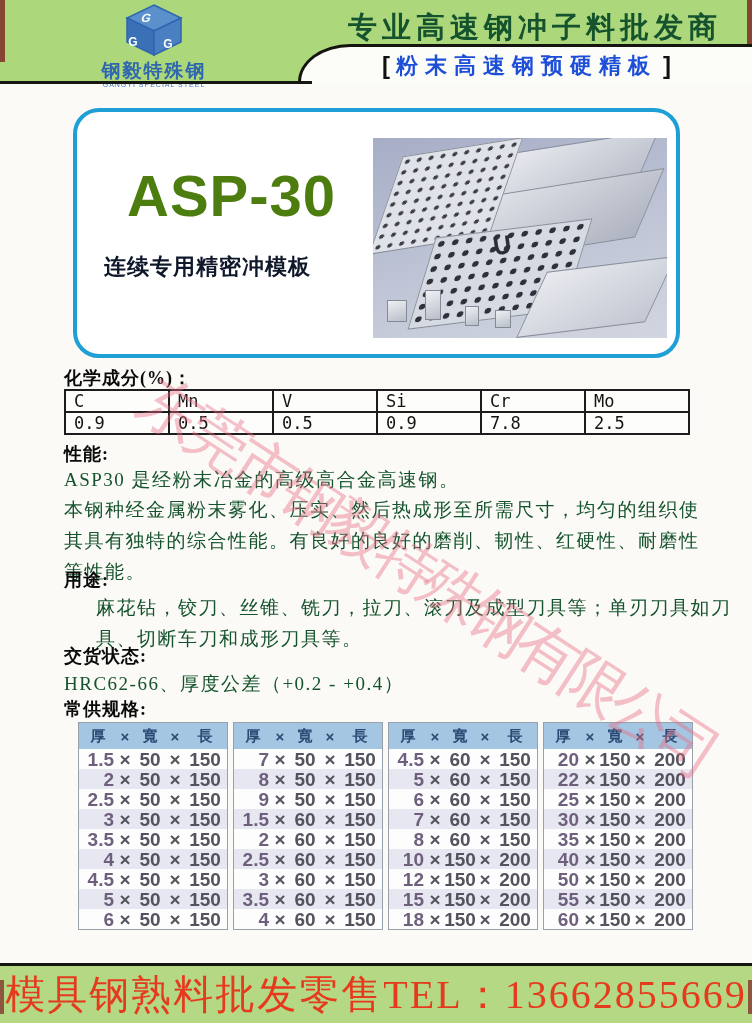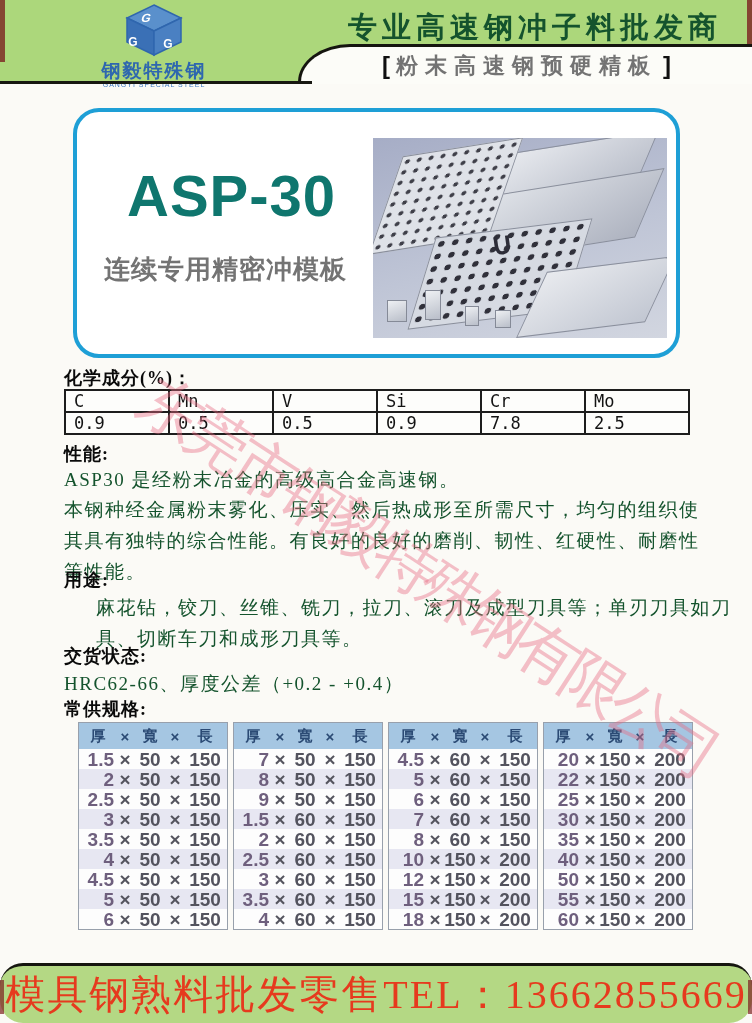--- a/index.html
+++ b/index.html
@@ -13,27 +13,27 @@
   .ea-tr { right:0; top:0; height:48px; }
   .header-bottom-line { position:absolute; left:0; top:81px; width:312px; height:3px; background:#171711; }
   .logo { position:absolute; left:86px; top:3px; width:136px; text-align:center; }
   .logo-cn { font-size:19px; font-weight:bold; color:#2e67af; letter-spacing:2px; line-height:20px; }
   .logo-en { font-size:7px; color:#3e78c2; letter-spacing:1px; }
   .slogan { position:absolute; left:348px; top:8px; width:400px; font-size:29px; font-weight:bold; color:#14532d; letter-spacing:5px; white-space:nowrap; font-family:"Liberation Sans",sans-serif; }
   .header-tab { position:absolute; left:298px; top:44px; right:0; height:40px; background:#fcfcf8;
     border-top:3px solid #15150f; border-left:3px solid #15150f; border-top-left-radius:52px 38px;
     display:flex; align-items:center; justify-content:center; }
   .tab-bracket { font-size:24px; font-weight:bold; color:#101010; padding:0 6px; }
-  .tab-text { font-size:22px; color:#737373; letter-spacing:7px; font-weight:bold; white-space:nowrap; }
+  .tab-text { font-size:22px; color:#1d4ed8; letter-spacing:7px; font-weight:bold; white-space:nowrap; }
 
   
   .card { position:absolute; left:73px; top:108px; width:607px; height:250px; background:#ffffff;
     border:4px solid #1e9fd6; border-radius:26px; }
-  .model { position:absolute; left:50px; top:50px; font-size:58px; font-weight:800; color:#0f766e; letter-spacing:1px; }
-  .card-subtitle { position:absolute; left:27px; top:140px; font-size:26px; font-weight:600; color:#737373; font-family:"Liberation Serif",serif; letter-spacing:1px; white-space:nowrap; }
+  .model { position:absolute; left:50px; top:50px; font-size:58px; font-weight:800; color:#4d7c0f; letter-spacing:1px; }
+  .card-subtitle { position:absolute; left:27px; top:140px; font-size:22px; font-weight:600; color:#0f172a; font-family:"Liberation Serif",serif; letter-spacing:1px; white-space:nowrap; }
   .photo { position:absolute; left:296px; top:26px; width:294px; height:200px; overflow:hidden;
     background:linear-gradient(165deg,#a6adc6 0%,#bfc5d6 55%,#d2d6e0 100%); }
   .plate { position:absolute; border:1px solid #8a8f9c; background:linear-gradient(150deg,#eceef2,#b6bbc7); }
   .plate-stack-top    { left:96px;  top:8px;   width:178px; height:58px; transform:rotate(-9deg) skewX(-32deg); }
   .plate-stack-mid    { left:82px;  top:48px;  width:196px; height:64px; transform:rotate(-9deg) skewX(-32deg); background:linear-gradient(150deg,#e2e5ea,#aeb3c0); }
   .plate-die-left     { left:12px;  top:12px;  width:122px; height:92px; transform:rotate(-9deg) skewX(-28deg);
     background-color:#dfe2e8; background-image:radial-gradient(rgba(35,35,45,.85) 2.2px, transparent 2.8px); background-size:12px 10px; }
   .plate-die-center   { left:48px;  top:92px;  width:158px; height:88px; transform:rotate(-7deg) skewX(-24deg);
     background-color:#d6dae2; background-image:radial-gradient(rgba(30,30,40,.9) 3px, transparent 3.6px); background-size:14px 12px; }
   .plate-flat-bottom  { left:158px; top:128px; width:130px; height:62px; transform:rotate(-7deg) skewX(-32deg); background:linear-gradient(150deg,#e8eaee,#c2c7d2); }
@@ -66,21 +66,21 @@
   .spec-head span { text-align:center; }
   .spec-row { height:20px; display:grid; grid-template-columns:36px 18px 32px 18px 42px;
     align-items:center; justify-content:center; font-size:19px; font-weight:bold; color:#53535e; }
   .spec-row:nth-child(even) { background:#e7e7f2; }
   .spec-row .c-t { text-align:right; padding-right:2px; color:#6e5f7d; }
   .spec-row .c-x { text-align:center; color:#55555f; }
   .spec-row .c-w, .spec-row .c-l { text-align:center; }
 
   
   .footer { position:absolute; left:0; top:963px; width:752px; height:60px; background:#b4d884;
-    border-top:3px solid #15150f; display:flex; align-items:center; justify-content:center;border-radius:23px; }
+    border-top:3px solid #15150f; display:flex; align-items:center; justify-content:center; }
   .footer-text { font-family:"Liberation Serif",serif; font-size:40px; color:#e63a1e; letter-spacing:2px; white-space:nowrap; }
   .f-ea { position:absolute; width:4px; height:34px; background:#7c2020; opacity:.7; top:14px; }
   .f-ea-l { left:0; } .f-ea-r { right:0; }
 </style>
 </head>
 <body>
 
 <div class="page">
 
   <div class="header">

